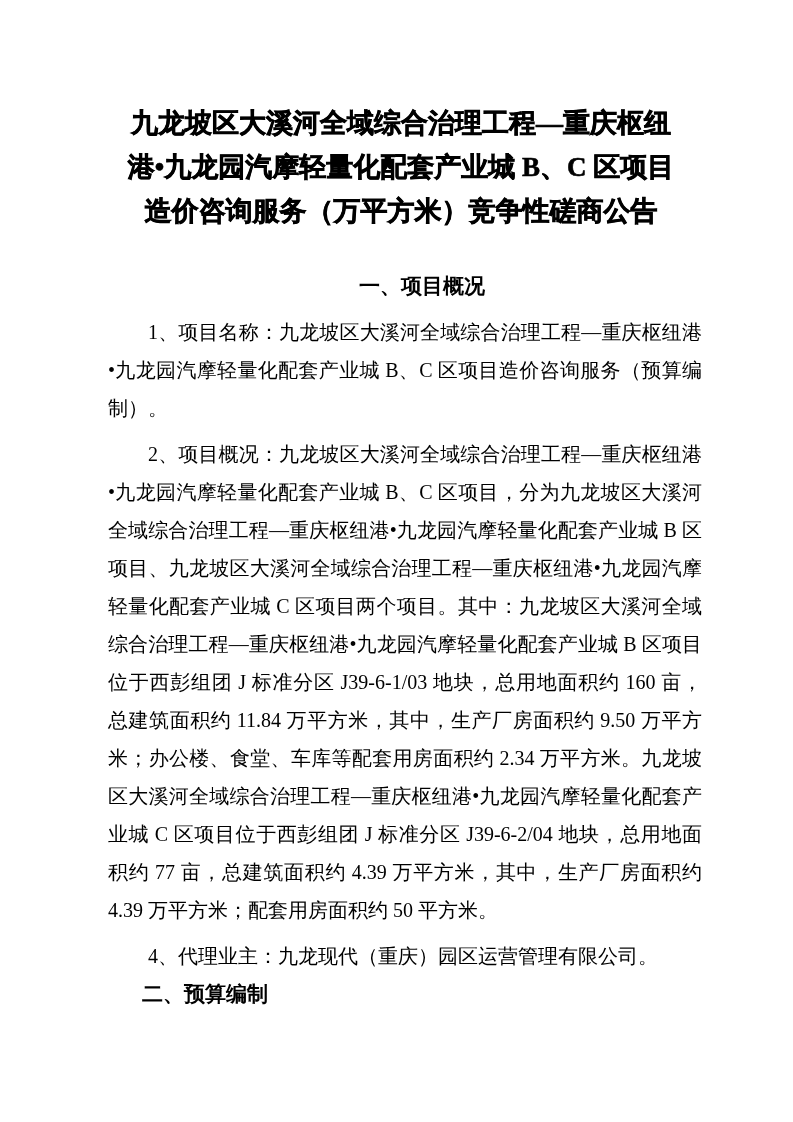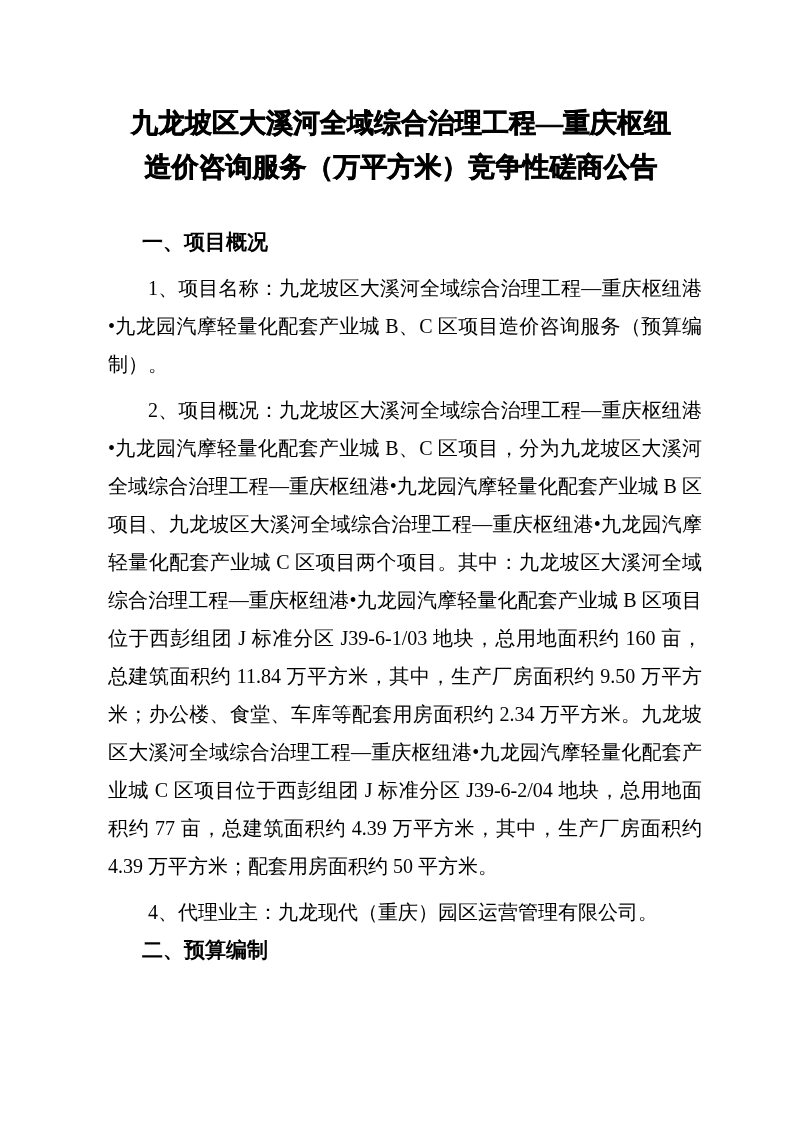--- a/index.html
+++ b/index.html
@@ -36,38 +36,40 @@
     font-family: "Liberation Sans", "DejaVu Sans", sans-serif;
     font-weight: 700;
     font-size: 21px;
     line-height: 38px;
     text-indent: 2em;
     margin: 0;
     color: #000000;
   }
   .section-heading.first {
     margin-top: 34px;
+    text-align: center;
   }
   .body-paragraph {
     font-family: "Liberation Serif", "DejaVu Serif", serif;
     font-size: 20px;
     line-height: 38px;
     text-align: justify;
     text-indent: 2em;
     margin: 8px 0 0 8px;
     color: #000000;
   }
 </style>
 </head>
 <body>
 
 <div class="page">
 
   <div class="doc-title">
     <div class="title-line">九龙坡区大溪河全域综合治理工程—重庆枢纽</div>
+    <div class="title-line">港•九龙园汽摩轻量化配套产业城 B、C 区项目</div>
     <div class="title-line">造价咨询服务（万平方米）竞争性磋商公告</div>
   </div>
 
   <div class="section-heading first">一、项目概况</div>
 
   <p class="body-paragraph">1、项目名称：九龙坡区大溪河全域综合治理工程—重庆枢纽港•九龙园汽摩轻量化配套产业城 B、C 区项目造价咨询服务（预算编制）。</p>
 
   <p class="body-paragraph">2、项目概况：九龙坡区大溪河全域综合治理工程—重庆枢纽港•九龙园汽摩轻量化配套产业城 B、C 区项目，分为九龙坡区大溪河全域综合治理工程—重庆枢纽港•九龙园汽摩轻量化配套产业城 B 区项目、九龙坡区大溪河全域综合治理工程—重庆枢纽港•九龙园汽摩轻量化配套产业城 C 区项目两个项目。其中：九龙坡区大溪河全域综合治理工程—重庆枢纽港•九龙园汽摩轻量化配套产业城 B 区项目位于西彭组团 J 标准分区 J39-6-1/03 地块，总用地面积约 160 亩，总建筑面积约 11.84 万平方米，其中，生产厂房面积约 9.50 万平方米；办公楼、食堂、车库等配套用房面积约 2.34 万平方米。九龙坡区大溪河全域综合治理工程—重庆枢纽港•九龙园汽摩轻量化配套产业城 C 区项目位于西彭组团 J 标准分区 J39-6-2/04 地块，总用地面积约 77 亩，总建筑面积约 4.39 万平方米，其中，生产厂房面积约 4.39 万平方米；配套用房面积约 50 平方米。</p>
 
 

